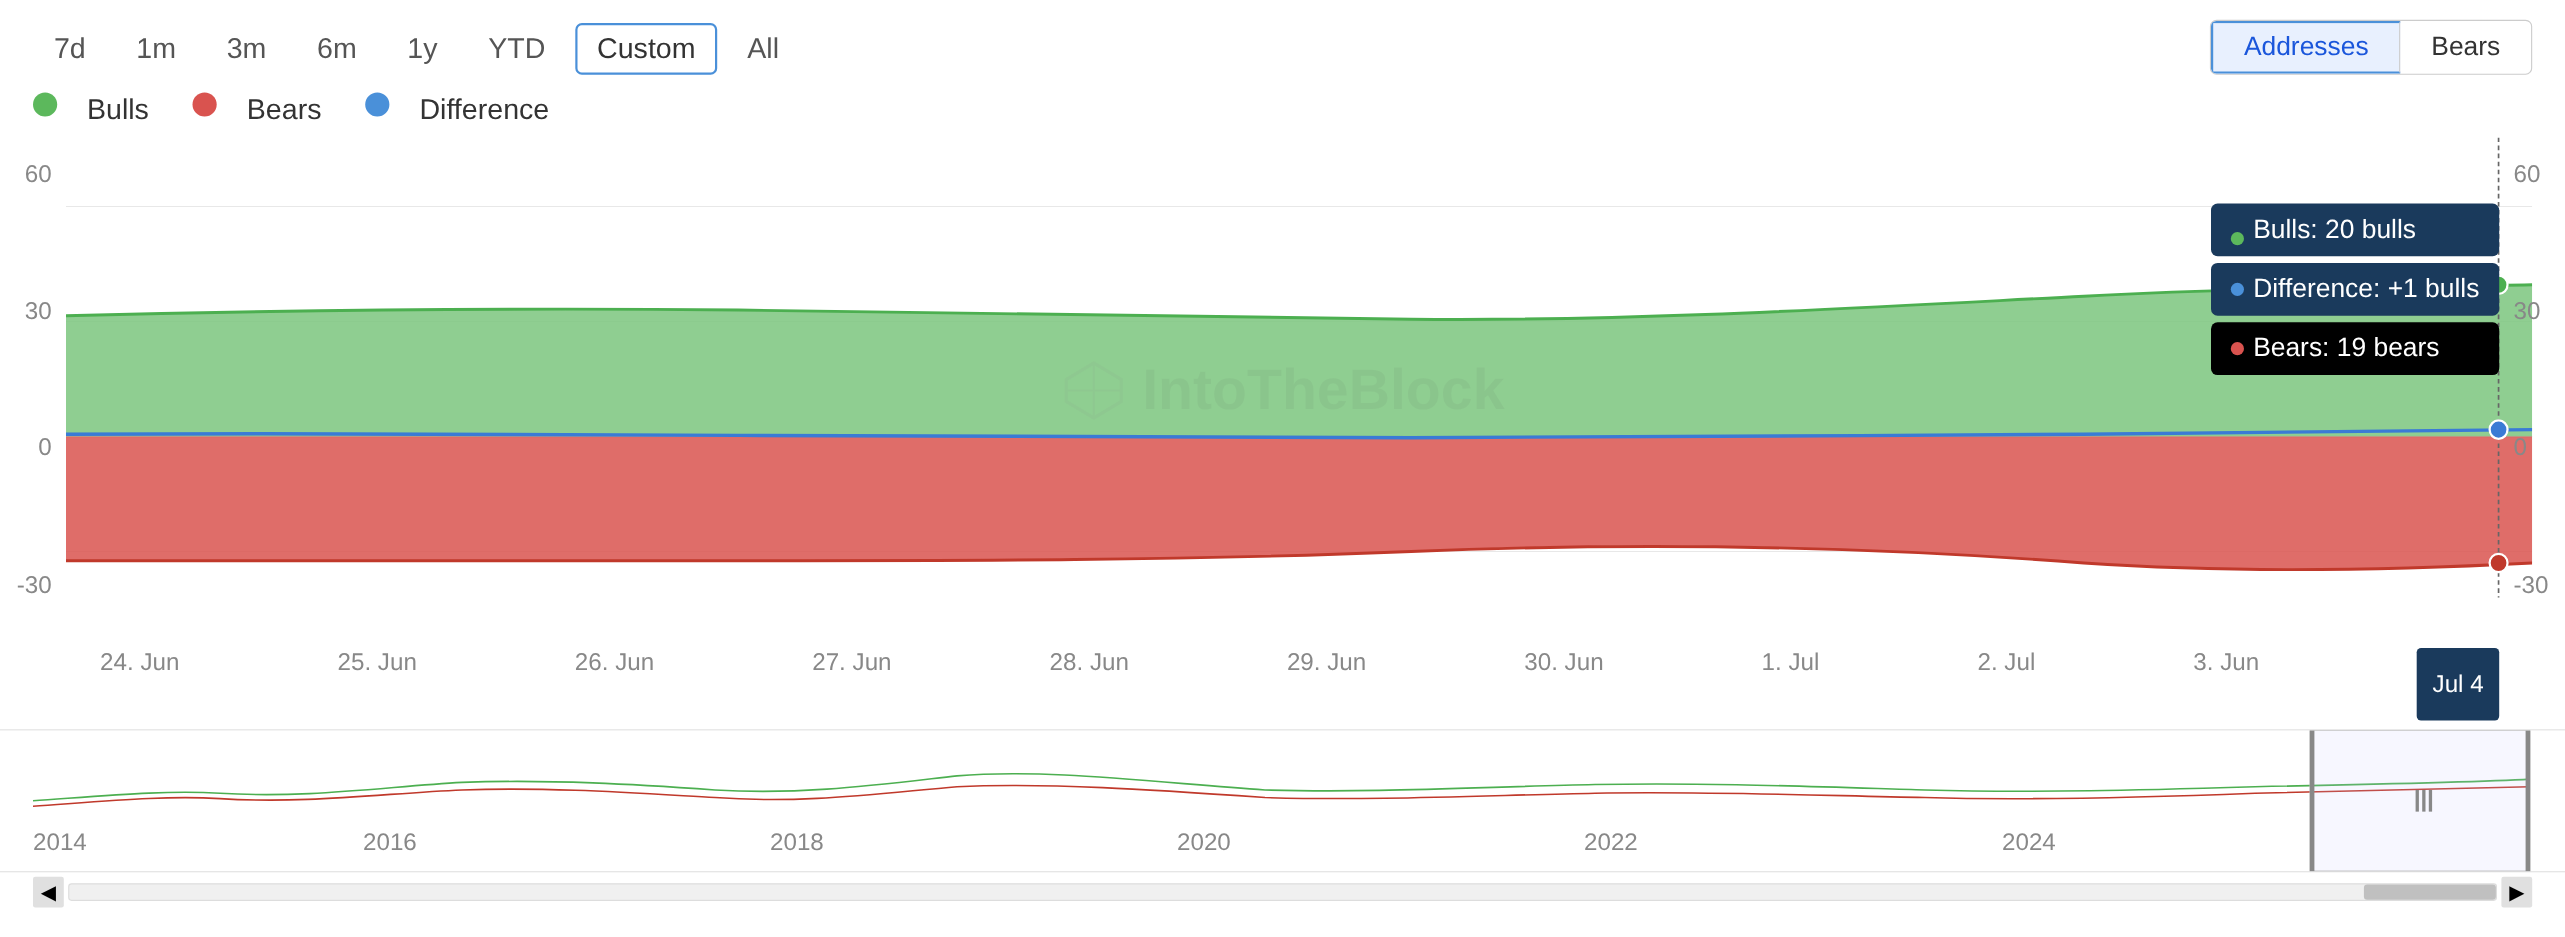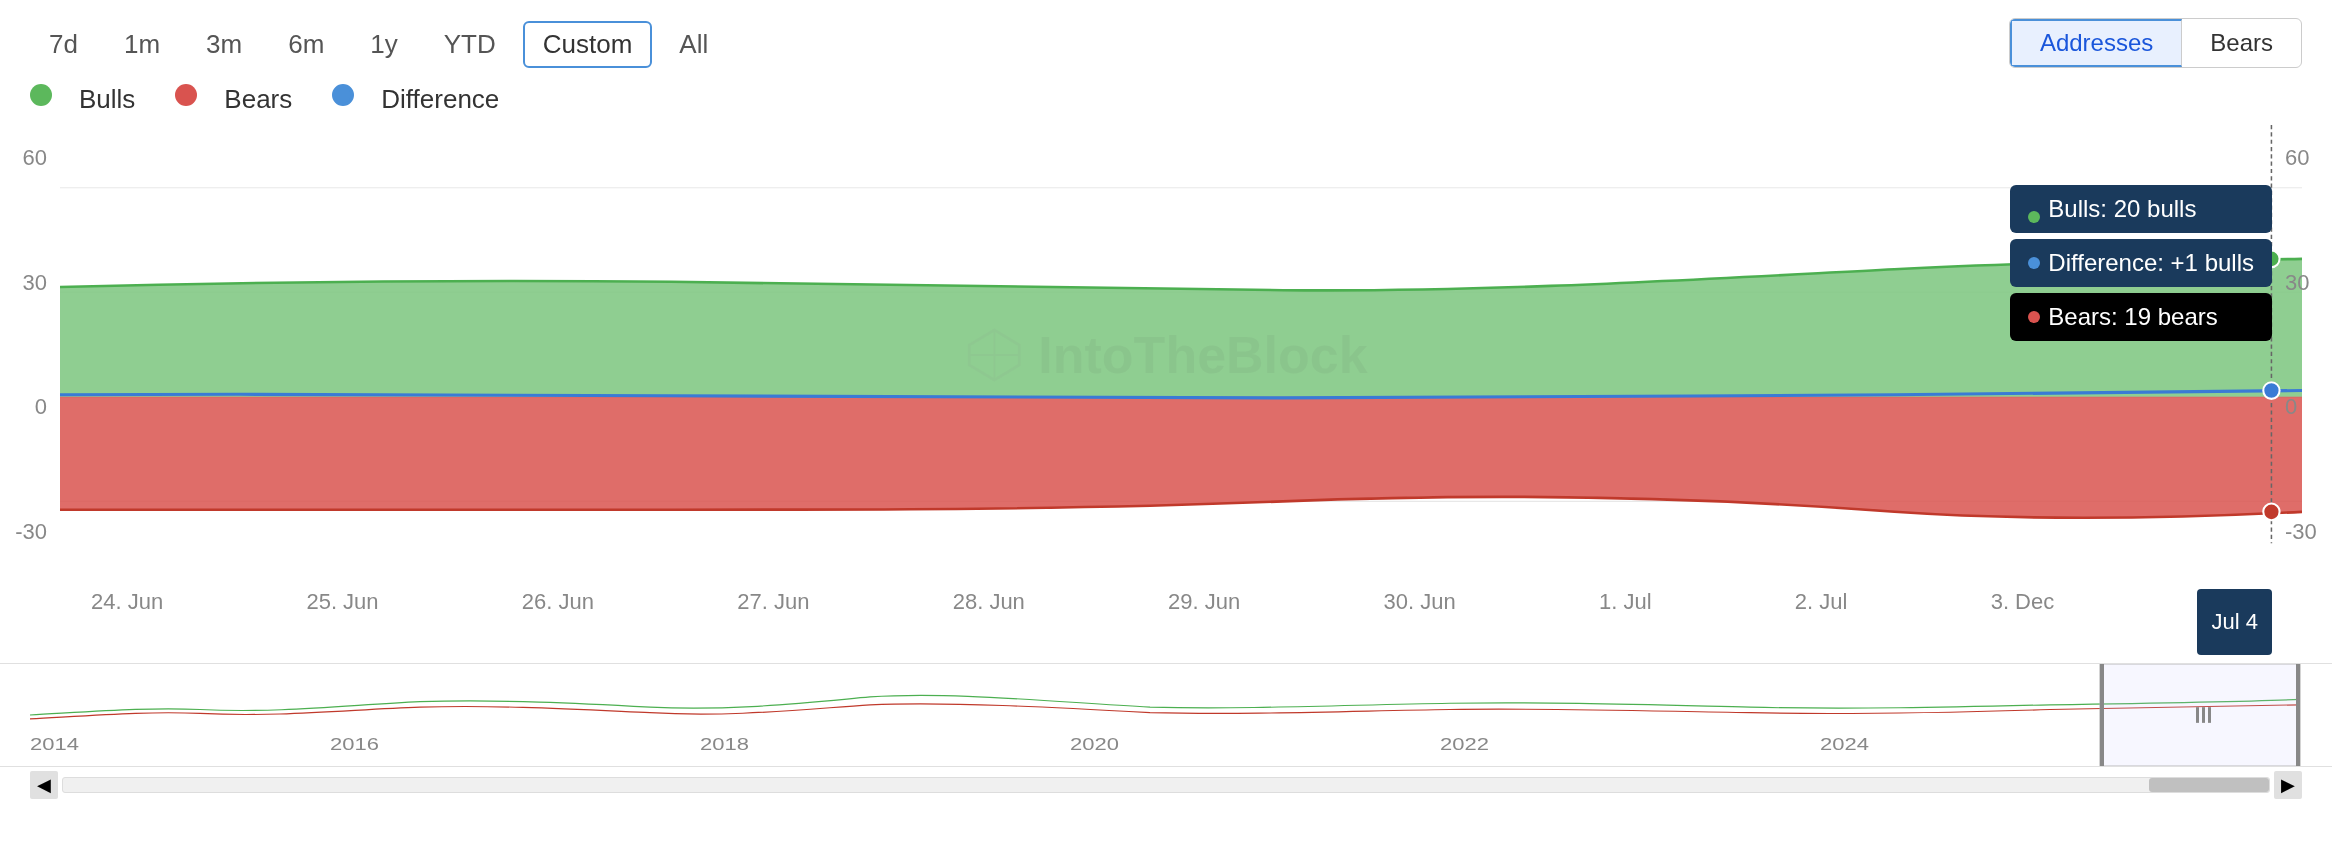--- a/index.html
+++ b/index.html
@@ -176,21 +176,21 @@
       color: #fff;
       padding: 20px 14px;
       border-radius: 4px;
       font-size: 22px;
     }
 
     
     .navigator {
       position: relative;
       margin: 8px 0 0 0;
-      height: 104px;
+      height: 130px;
       background: #fff;
       border-top: 1px solid #e0e0e0;
       border-bottom: 1px solid #e0e0e0;
     }
     .navigator-svg {
       width: 100%;
       height: 100%;
     }
 
     
@@ -360,21 +360,21 @@
 <div class="x-axis">
   <span>24. Jun</span>
   <span>25. Jun</span>
   <span>26. Jun</span>
   <span>27. Jun</span>
   <span>28. Jun</span>
   <span>29. Jun</span>
   <span>30. Jun</span>
   <span>1. Jul</span>
   <span>2. Jul</span>
-  <span>3. Dec</span>
+  <span>3. Jun</span>
   <span class="date-highlight">Jul 4</span>
 </div>
 
 <div class="navigator">
   <svg class="navigator-svg" viewBox="0 0 2332 130" preserveAspectRatio="none">
 
     <path d="M 30,65 C 100,60 150,55 200,58 C 280,63 350,52 420,48 C 500,45 580,50 650,55 C 730,60 800,50 870,42 C 950,35 1050,48 1150,55 C 1250,58 1350,52 1450,50 C 1550,48 1650,52 1750,55 C 1850,58 1950,55 2050,52 C 2150,50 2250,48 2300,45" fill="none" stroke="#4caf50" stroke-width="1.5"></path>
 
     <path d="M 30,70 C 100,65 150,60 200,63 C 280,68 350,58 420,55 C 500,52 580,58 650,62 C 730,68 800,58 870,52 C 950,48 1050,55 1150,62 C 1250,65 1350,60 1450,58 C 1550,56 1650,60 1750,62 C 1850,65 1950,62 2050,58 C 2150,55 2250,53 2300,52" fill="none" stroke="#c0392b" stroke-width="1.5"></path>
 

